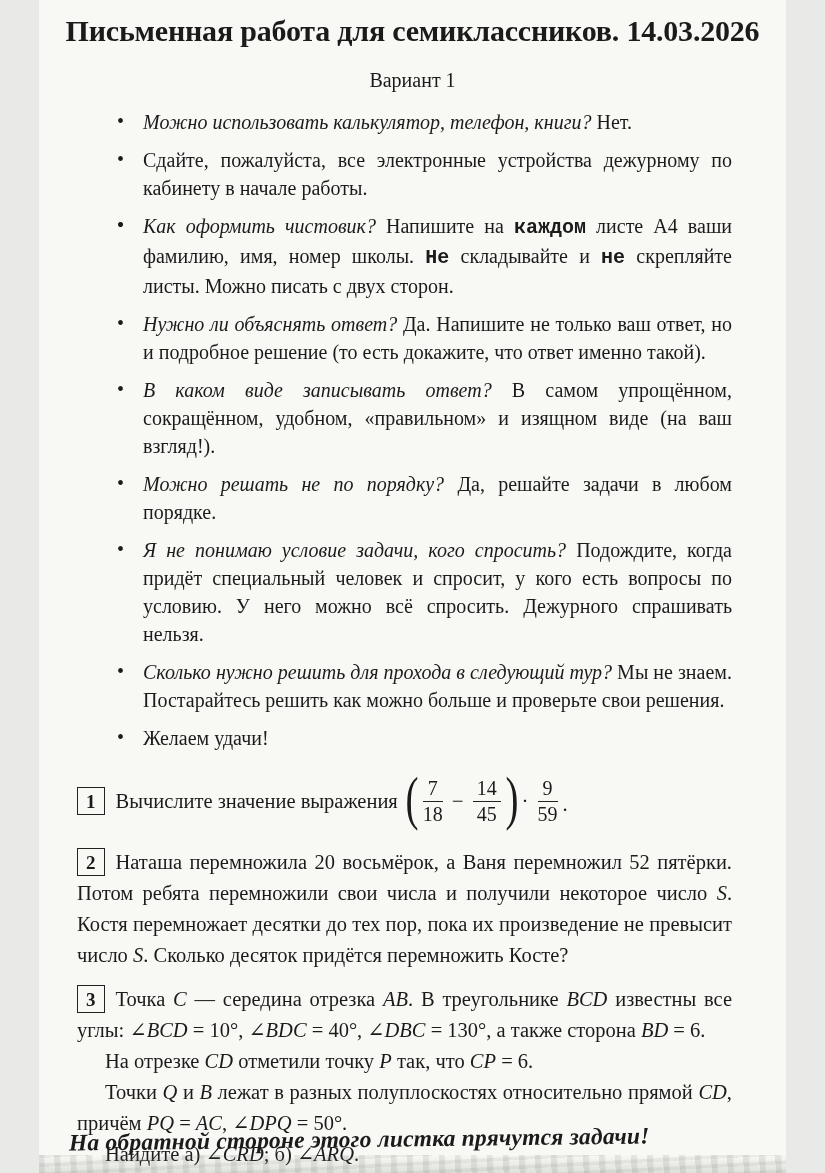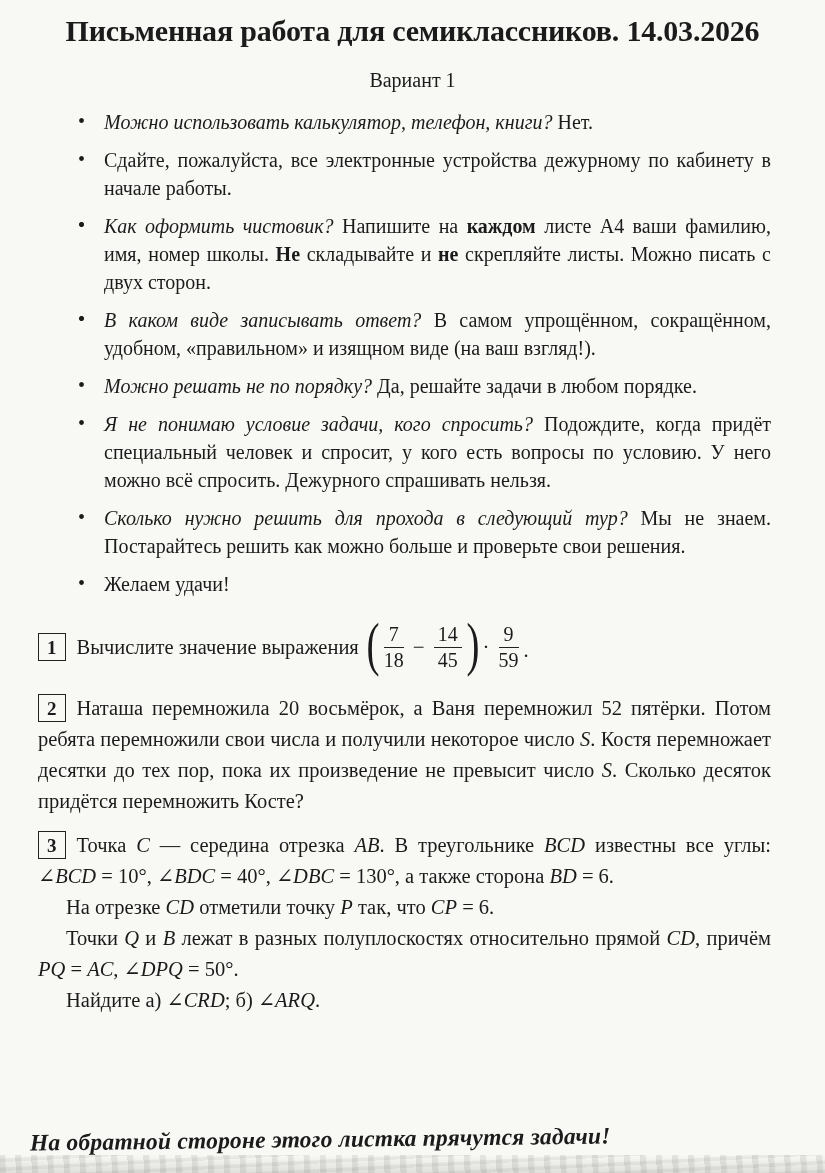--- a/index.html
+++ b/index.html
@@ -1,18 +1,18 @@
 <!DOCTYPE html>
 <html lang="ru"><head>
 <meta charset="utf-8">
 <style>
   html,body { margin:0; padding:0; background:#e9e9e7; }
   .page {
     position:relative;
-    width:825px; height:1173px;
+    width:747px; height:1173px;
     margin:0 auto;
     background:#f8f8f5;
     font-family:"Liberation Serif","DejaVu Serif",serif;
     color:#1b1b1b;
     overflow:hidden;
   }
   .title {
     text-align:center;
     font-weight:bold;
     font-size:30px;
@@ -35,21 +35,21 @@
     line-height:28px;
     margin-bottom:10px;
     text-align:justify;
   }
   .marker {
     position:absolute;
     left:-26px; top:-1px;
     font-size:20px;
   }
   .lead { font-style:italic; }
-  .bold { font-weight:bold; }
+  .bold { font-weight:bold;font-family:Liberation Mono, monospace; }
   .math { font-style:italic; font-family:"Liberation Serif","DejaVu Serif",serif; }
   .problems { padding:0 54px 0 38px; }
   .problem {
     font-size:20.5px;
     line-height:31px;
     text-align:justify;
     margin-top:13px;
   }
   .problem-1 {
     display:flex;
@@ -118,21 +118,21 @@
 <div class="page">
 
   <div class="title">Письменная работа для семиклассников. 14.03.2026</div>
   <div class="variant">Вариант 1</div>
 
   <ul class="rules">
     <li class="rule"><span class="marker">•</span><span><span class="lead">Можно использовать калькулятор, телефон, книги?</span><span> Нет.</span></span></li>
     <li class="rule"><span class="marker">•</span><span><span>Сдайте, пожалуйста, все электронные устройства дежурному по кабинету в начале работы.</span></span></li>
     <li class="rule"><span class="marker">•</span></li>
     <li class="rule"><span class="marker">•</span><span><span class="lead">Как оформить чистовик?</span><span> Напишите на </span><span class="bold">каждом</span><span> листе А4 ваши фамилию, имя, номер школы. </span><span class="bold">Не</span><span> складывайте и </span><span class="bold">не</span><span> скрепляйте листы. Можно писать с двух сторон.</span></span></li>
-    <li class="rule"><span class="marker">•</span></li>
+    <li class="rule"><span class="marker">•</span><span><span class="lead">Нужно ли объяснять ответ?</span><span> Да. Напишите не только ваш ответ, но и подробное решение (то есть докажите, что ответ именно такой).</span></span></li>
     <li class="rule"><span class="marker">•</span><span><span class="lead">В каком виде записывать ответ?</span><span> В самом упрощённом, сокращённом, удобном, «правильном» и изящном виде (на ваш взгляд!).</span></span></li>
     <li class="rule"><span class="marker">•</span><span><span class="lead">Можно решать не по порядку?</span><span> Да, решайте задачи в любом порядке.</span></span></li>
     <li class="rule"><span class="marker">•</span><span><span class="lead">Я не понимаю условие задачи, кого спросить?</span><span> Подождите, когда придёт специальный человек и спросит, у кого есть вопросы по условию. У него можно всё спросить. Дежурного спрашивать нельзя.</span></span></li>
     <li class="rule"><span class="marker">•</span><span><span class="lead">Сколько нужно решить для прохода в следующий тур?</span><span> Мы не знаем. Постарайтесь решить как можно больше и проверьте свои решения.</span></span></li>
     <li class="rule"><span class="marker">•</span><span><span>Желаем удачи!</span></span></li>
   </ul>
 
   <div class="problems">
 
     <div class="problem problem-1">

